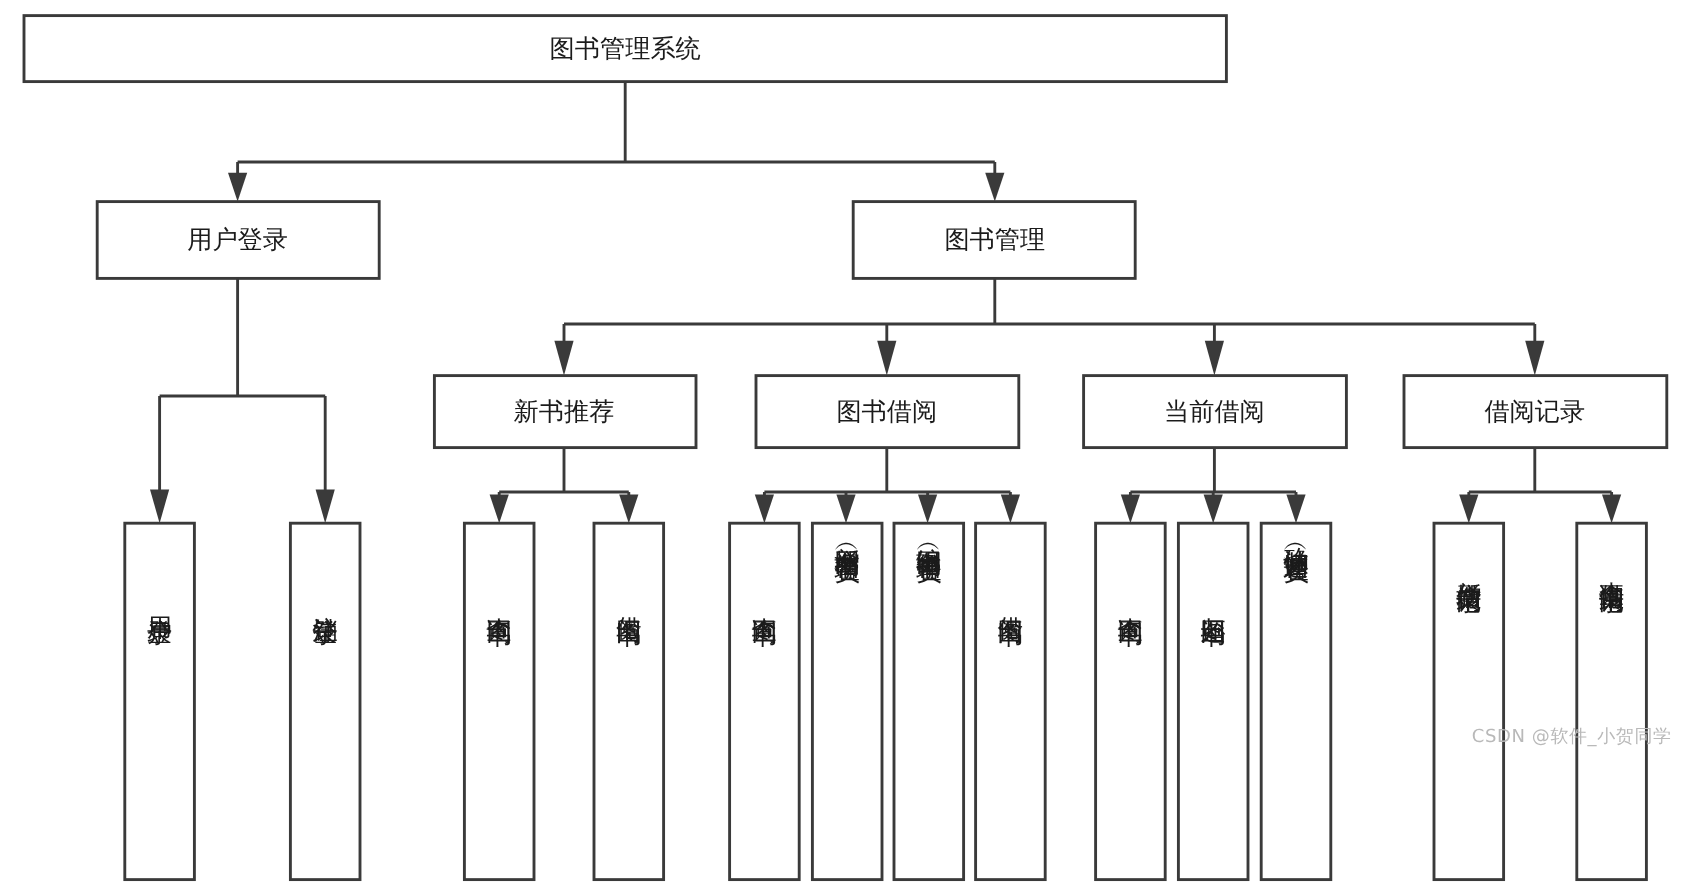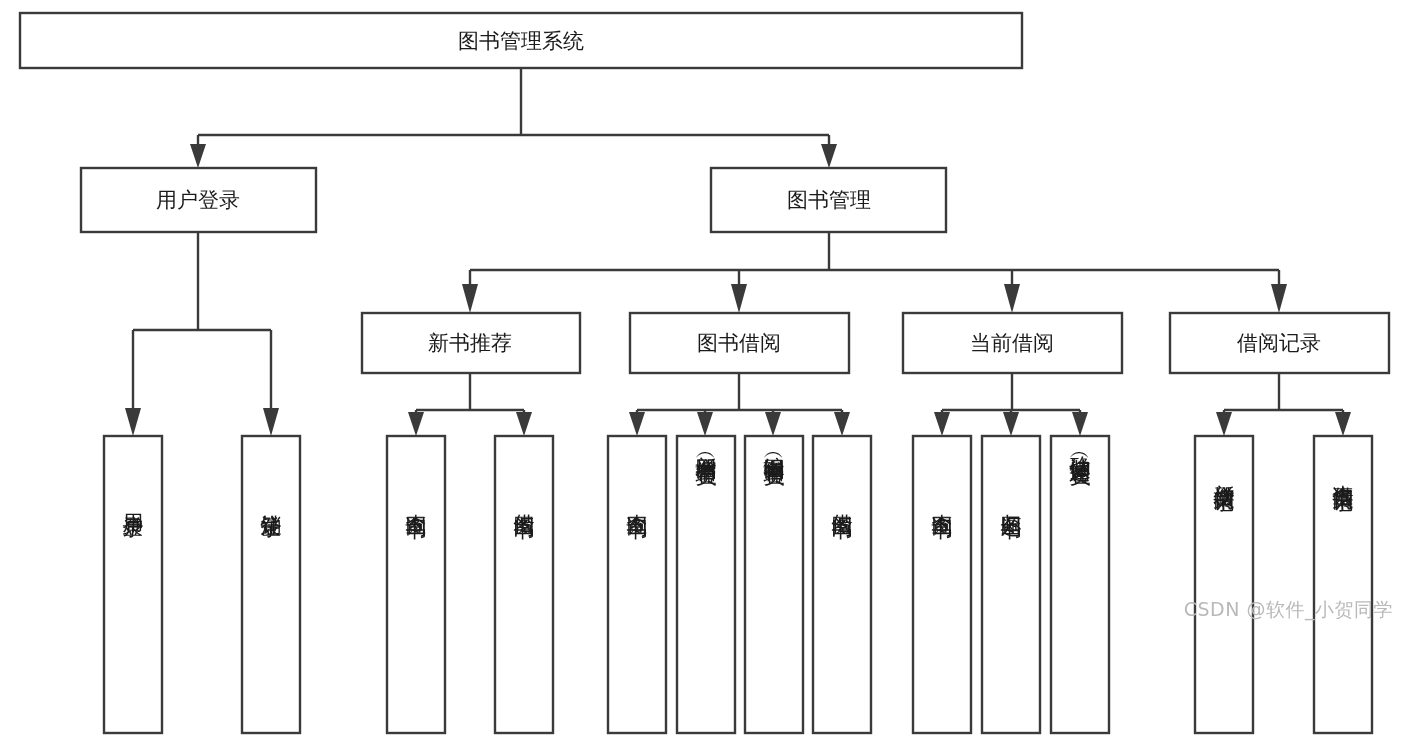--- a/index.html
+++ b/index.html
@@ -55,21 +55,21 @@
     font-size: 21px;
     text-anchor: middle;
     writing-mode: vertical-rl;
     letter-spacing: 1.5px;
   }
   .watermark {
     position: absolute;
     right: 12px;
     bottom: 6px;
     font-family: "DejaVu Sans", "Liberation Sans", sans-serif;
-    font-size: 19px;
+    font-size: 15px;
     color: #b9b9b9;
     white-space: nowrap;
     letter-spacing: 0.5px;
   }
 </style>
 </head>
 <body>
 
 <div id="diagram-root">
 

